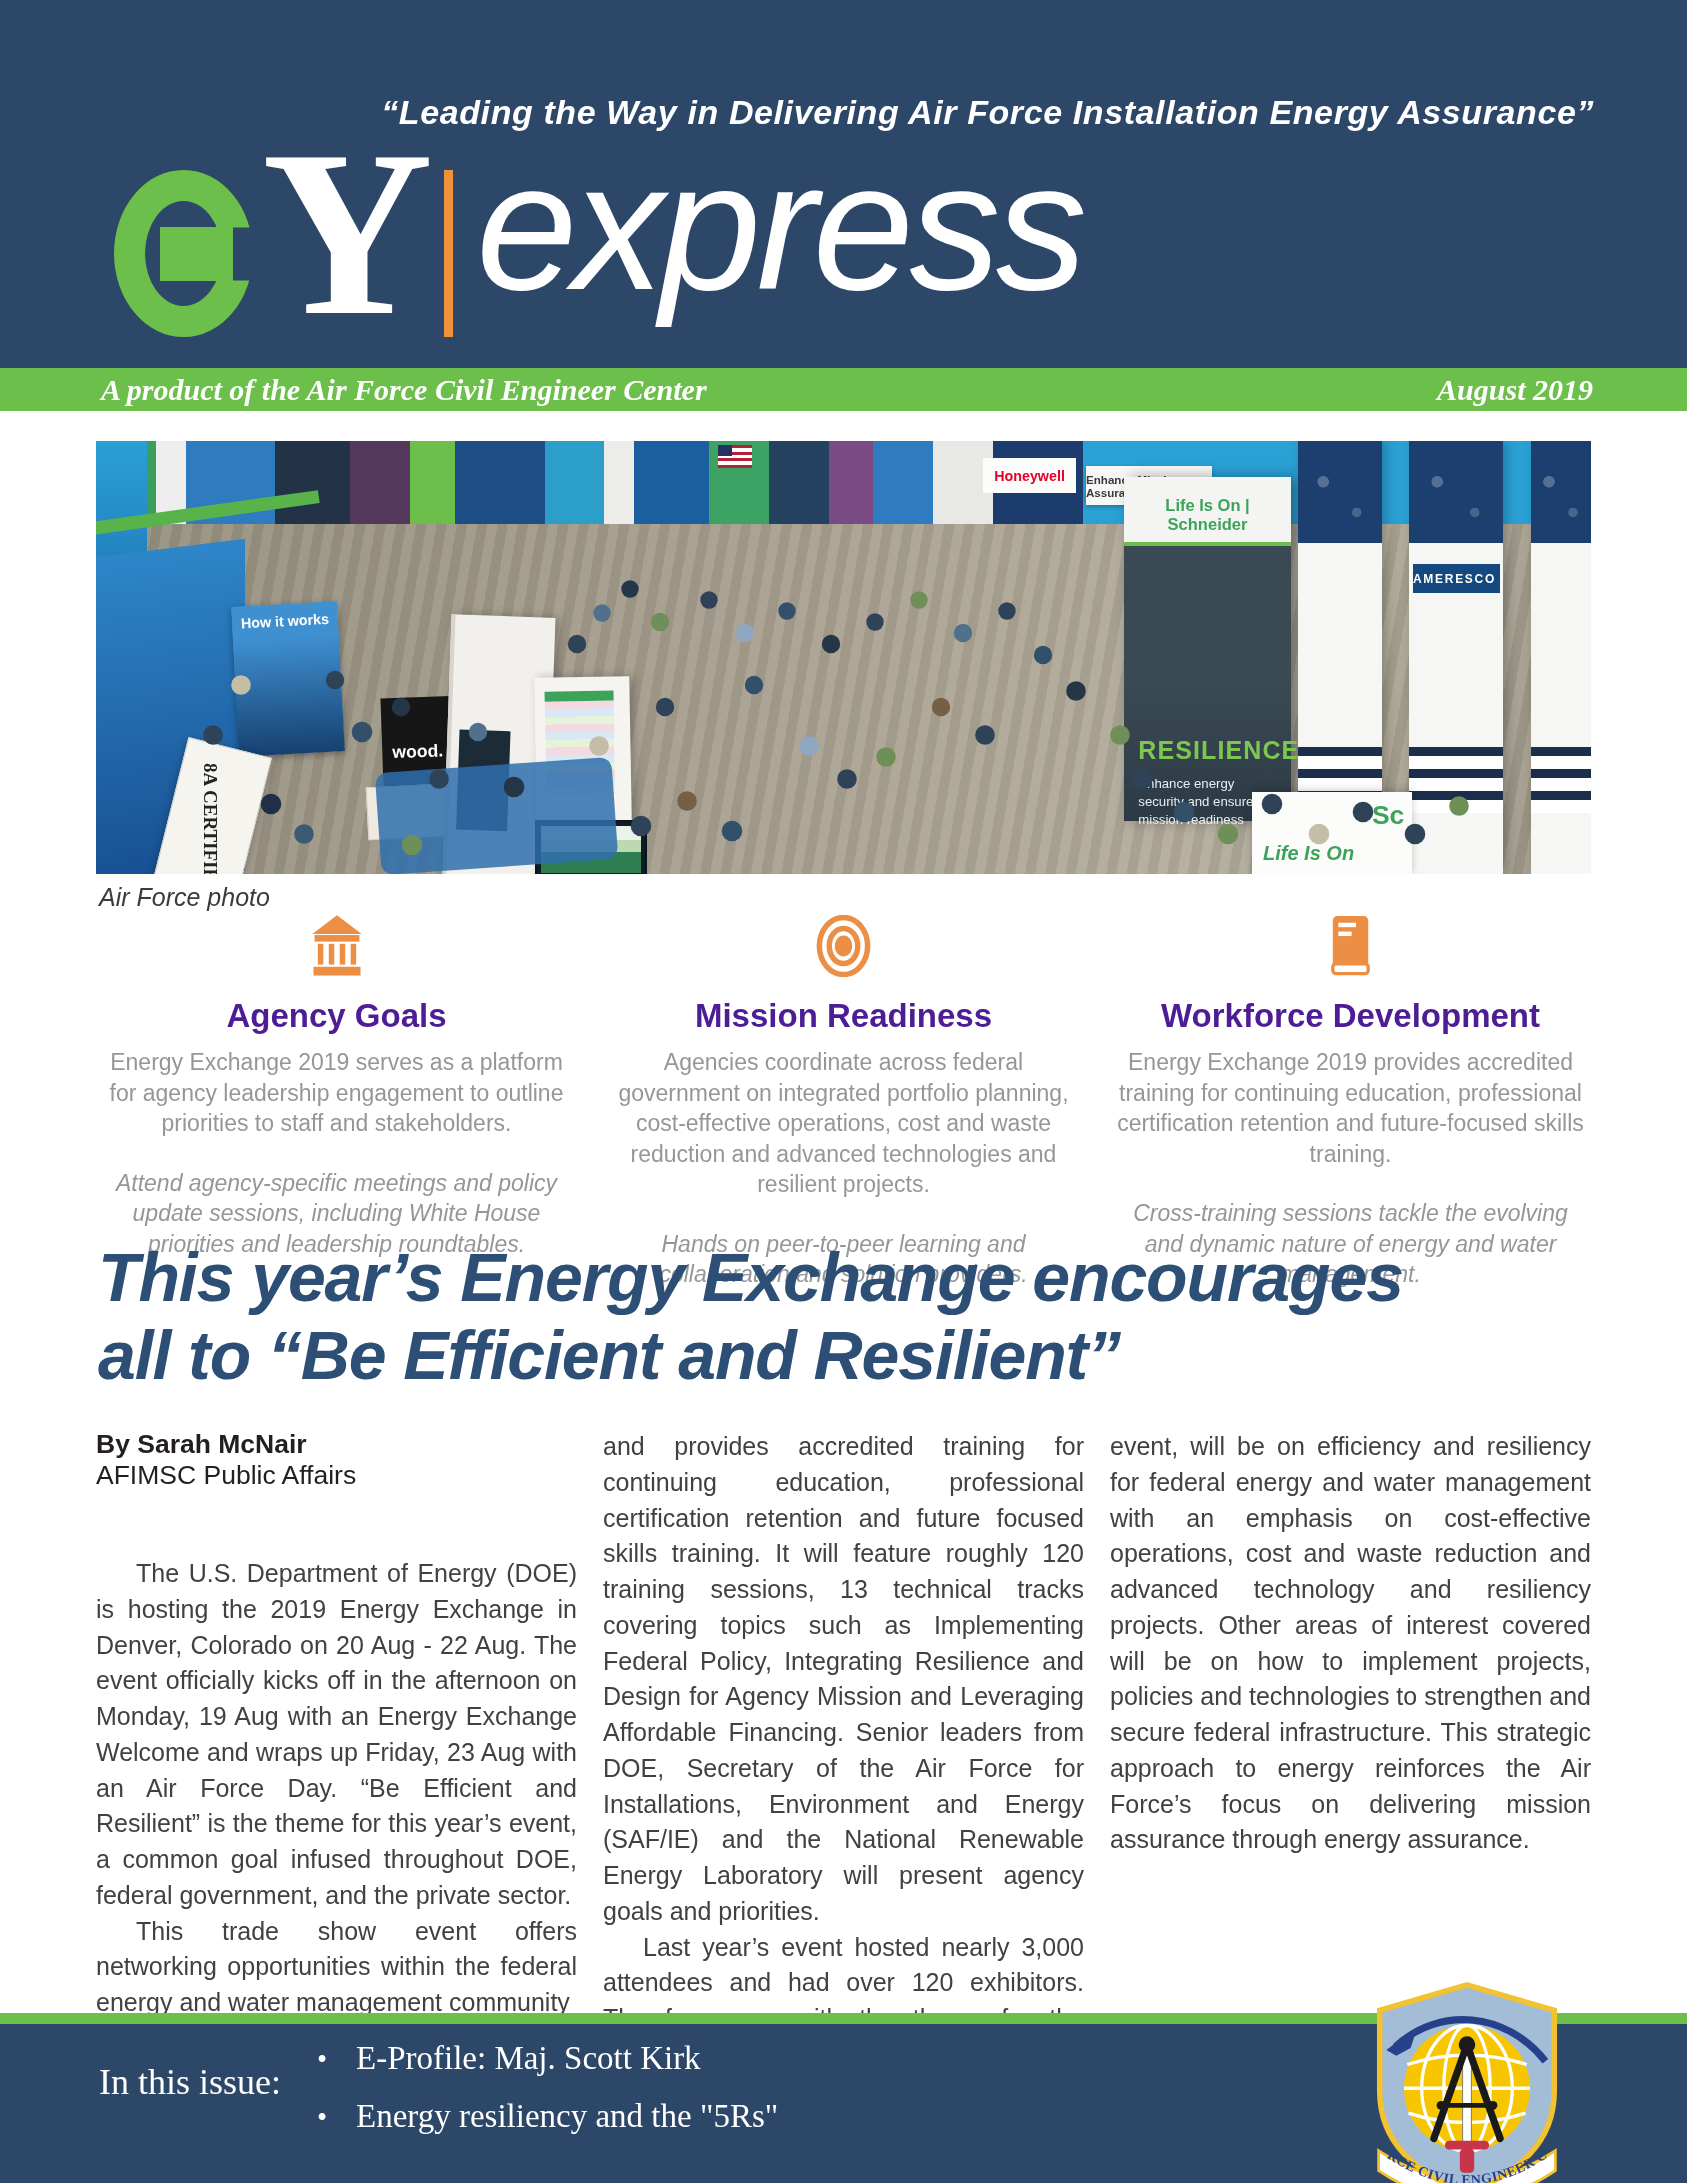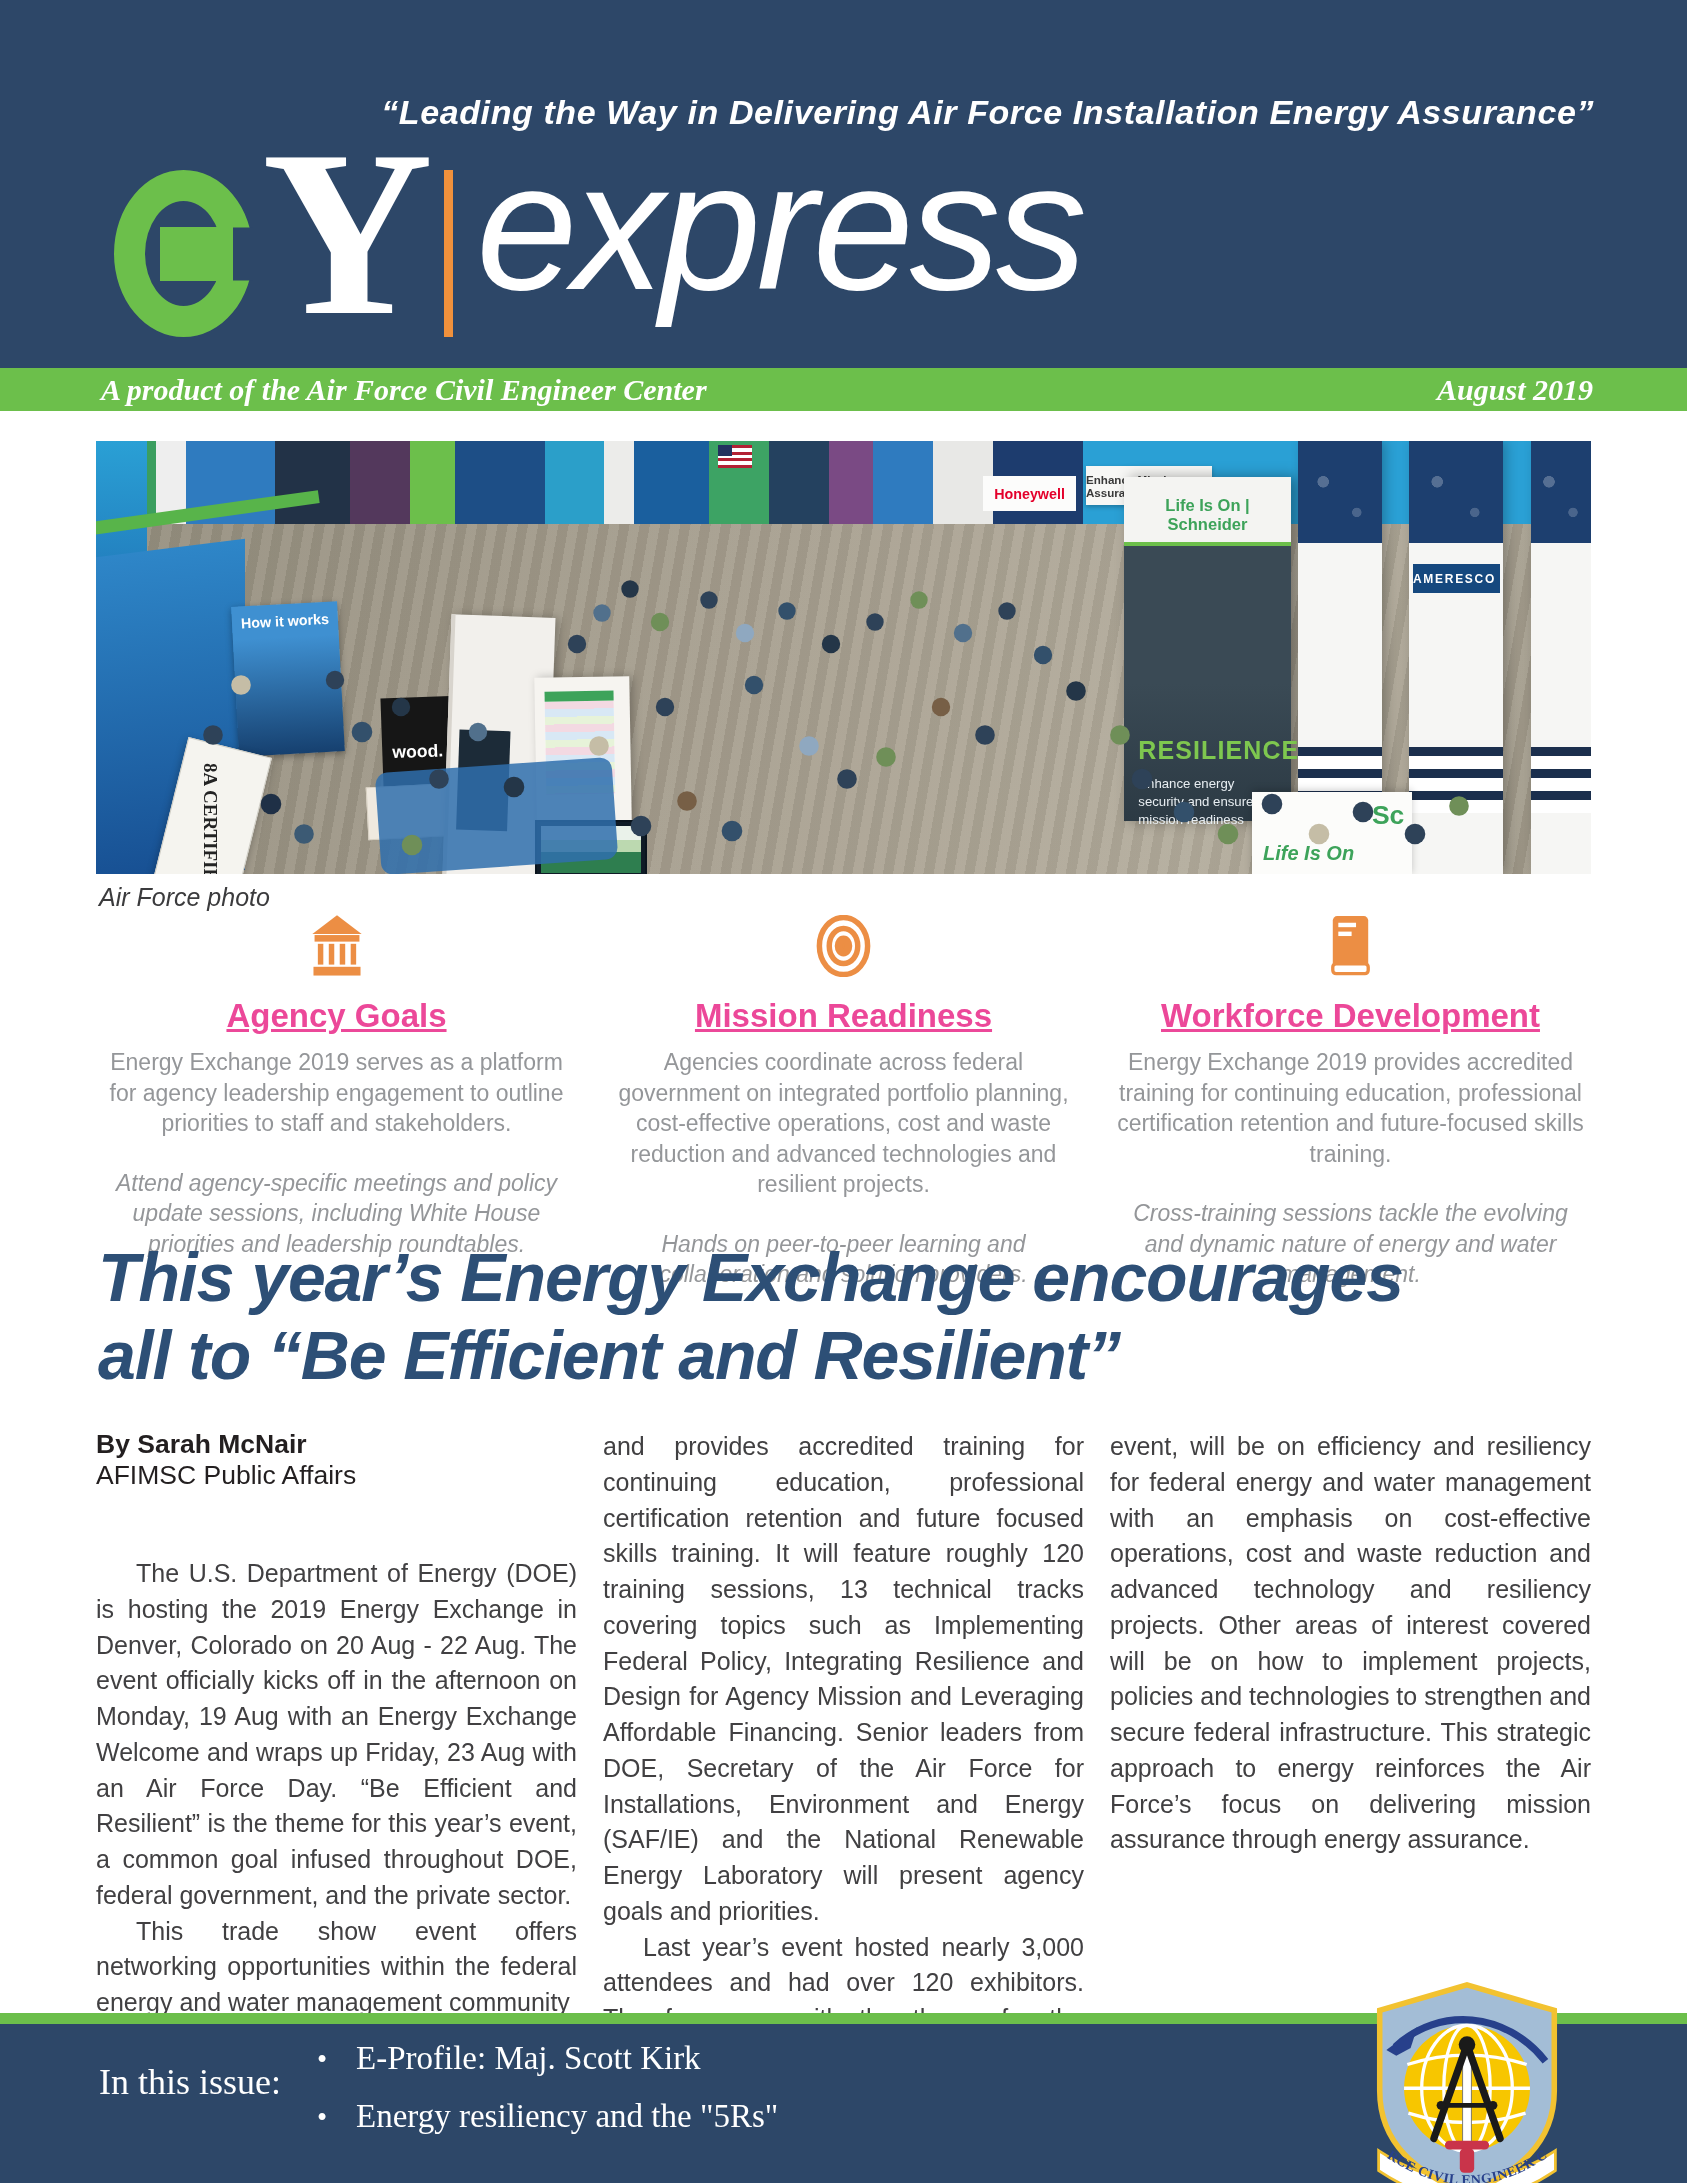--- a/index.html
+++ b/index.html
@@ -71,21 +71,21 @@
          background-image:repeating-linear-gradient(180deg,#f3d9e2 0 7.7px,#d8e8f5 7.7px 15.4px,#e7f3d9 15.4px 23px);}
   .bigtv{position:absolute;left:439px;top:379px;width:108px;height:55px;background:#0f1b26;
          border:2.2px solid #0a141d;}
   .bigtv i{position:absolute;left:4.4px;top:4.4px;right:4.4px;bottom:4.4px;display:block;
          background:linear-gradient(180deg,#eaf2ea 0 30%,#bcd9b0 30% 55%,#2e7e4f 55% 100%);}
   .blue-tarp{position:absolute;left:282px;top:324px;width:237px;height:102px;background:#2f6fad;
          opacity:.85;transform:rotate(-4deg);border-radius:12px;}
   .flag{position:absolute;left:622px;top:4.4px;width:34px;height:23px;
          background:repeating-linear-gradient(180deg,#b32134 0 3.3px,#ffffff 3.3px 6.6px);}
   .flag i{position:absolute;left:0;top:0;width:14.3px;height:11px;background:#23325f;display:block;}
-  .honeywell-chip{position:absolute;left:887px;top:35px;width:93px;height:35px;background:#fcfcfb;
+  .honeywell-chip{position:absolute;left:887px;top:17px;width:93px;height:35px;background:#fcfcfb;
          display:flex;align-items:center;justify-content:center;}
   .honeywell-chip span{color:#e4002b;font:700 14.3px "Liberation Sans",sans-serif;}
   .mission-sign{position:absolute;left:990px;top:25px;width:126px;height:39px;background:#f7f7f5;
          display:flex;align-items:center;justify-content:center;box-shadow:0 1.7px 4.4px rgba(0,0,0,.25);}
   .mission-sign span{color:#3a3a3a;font:700 11.6px "Liberation Sans",sans-serif;}
   .tower{position:absolute;left:1028px;top:36px;width:167px;height:344px;
          background:linear-gradient(180deg,#f4f4f2 0 65px,#6cbf4b 65px 69px,#3a4a55 69px 60%,#2c3a44 100%);
          box-shadow:5.5px 0 13.2px rgba(0,0,0,.35);}
   .tower .schneider{position:absolute;left:0;top:19px;width:100%;text-align:center;color:#3da35a;
          font:700 16.5px "Liberation Sans",sans-serif;}
@@ -128,21 +128,21 @@
     562px 259px 0 2.2px #2e4258,651px 237px 0 2.2px #33506b,838px 259px 0 2.2px #775f46,
     882px 287px 0 2.8px #2e4258,1312px 386px 0 3.3px #2e4258,1356px 358px 0 2.8px #6f8f58;}
 
   .caption{position:absolute;left:99px;top:883px;color:#3b3b3d;
          font:italic 400 25px "Liberation Sans",sans-serif;}
 
   
   .feature{position:absolute;top:912px;width:481px;text-align:center;}
   .f1{left:96px;} .f2{left:603px;} .f3{left:1110px;}
   .feature .icn{height:65px;display:flex;align-items:flex-end;justify-content:center;}
-  .feature h2{margin:20px 0 0 0;color:#ec4899;font:700 33px "Liberation Sans",sans-serif;text-decoration:underline;}
+  .feature h2{margin:20px 0 0 0;color:#4c1d95;font:700 33px "Liberation Sans",sans-serif;}
   .feature .ftext{margin:12px auto 0;color:#949699;font:400 23px "Liberation Sans",sans-serif;
          line-height:1.33;max-width:474px;}
   .feature .fitalic{margin:29px auto 0;color:#949699;font:italic 400 23px "Liberation Sans",sans-serif;
          line-height:1.33;max-width:463px;}
 
   
   .headline{position:absolute;left:98px;top:1239px;width:1522px;color:#2d4f76;
          font:italic 700 68px "Liberation Sans",sans-serif;line-height:1.14;letter-spacing:-1.1px;}
   .bodycol{position:absolute;top:1429px;width:481px;color:#414042;
          font:400 25px "Liberation Sans",sans-serif;line-height:1.43;text-align:justify;}

